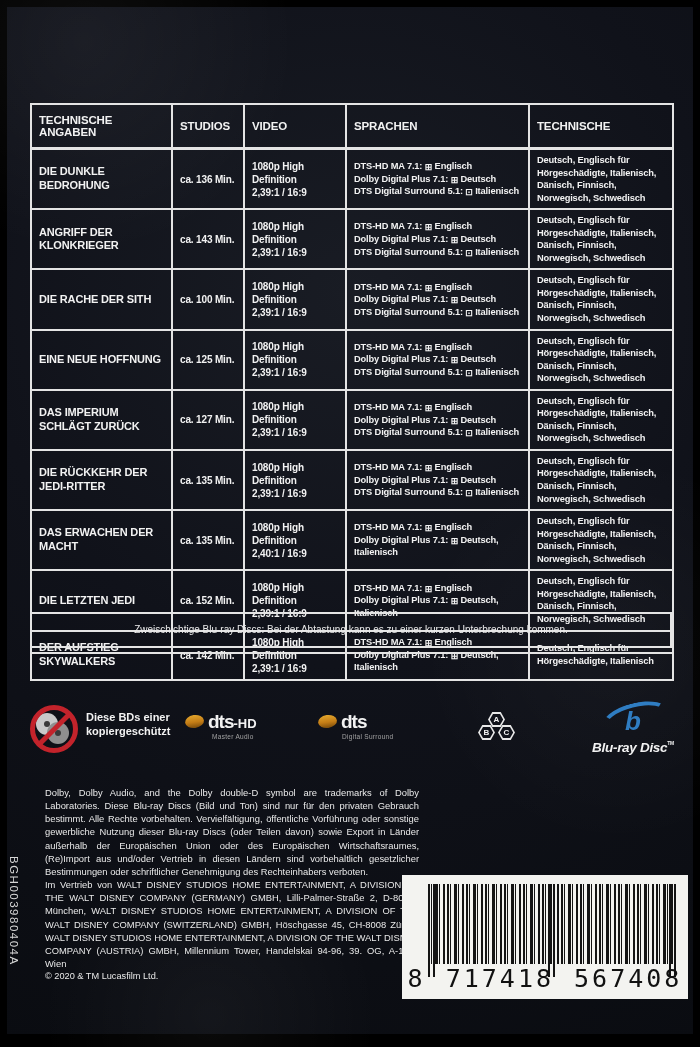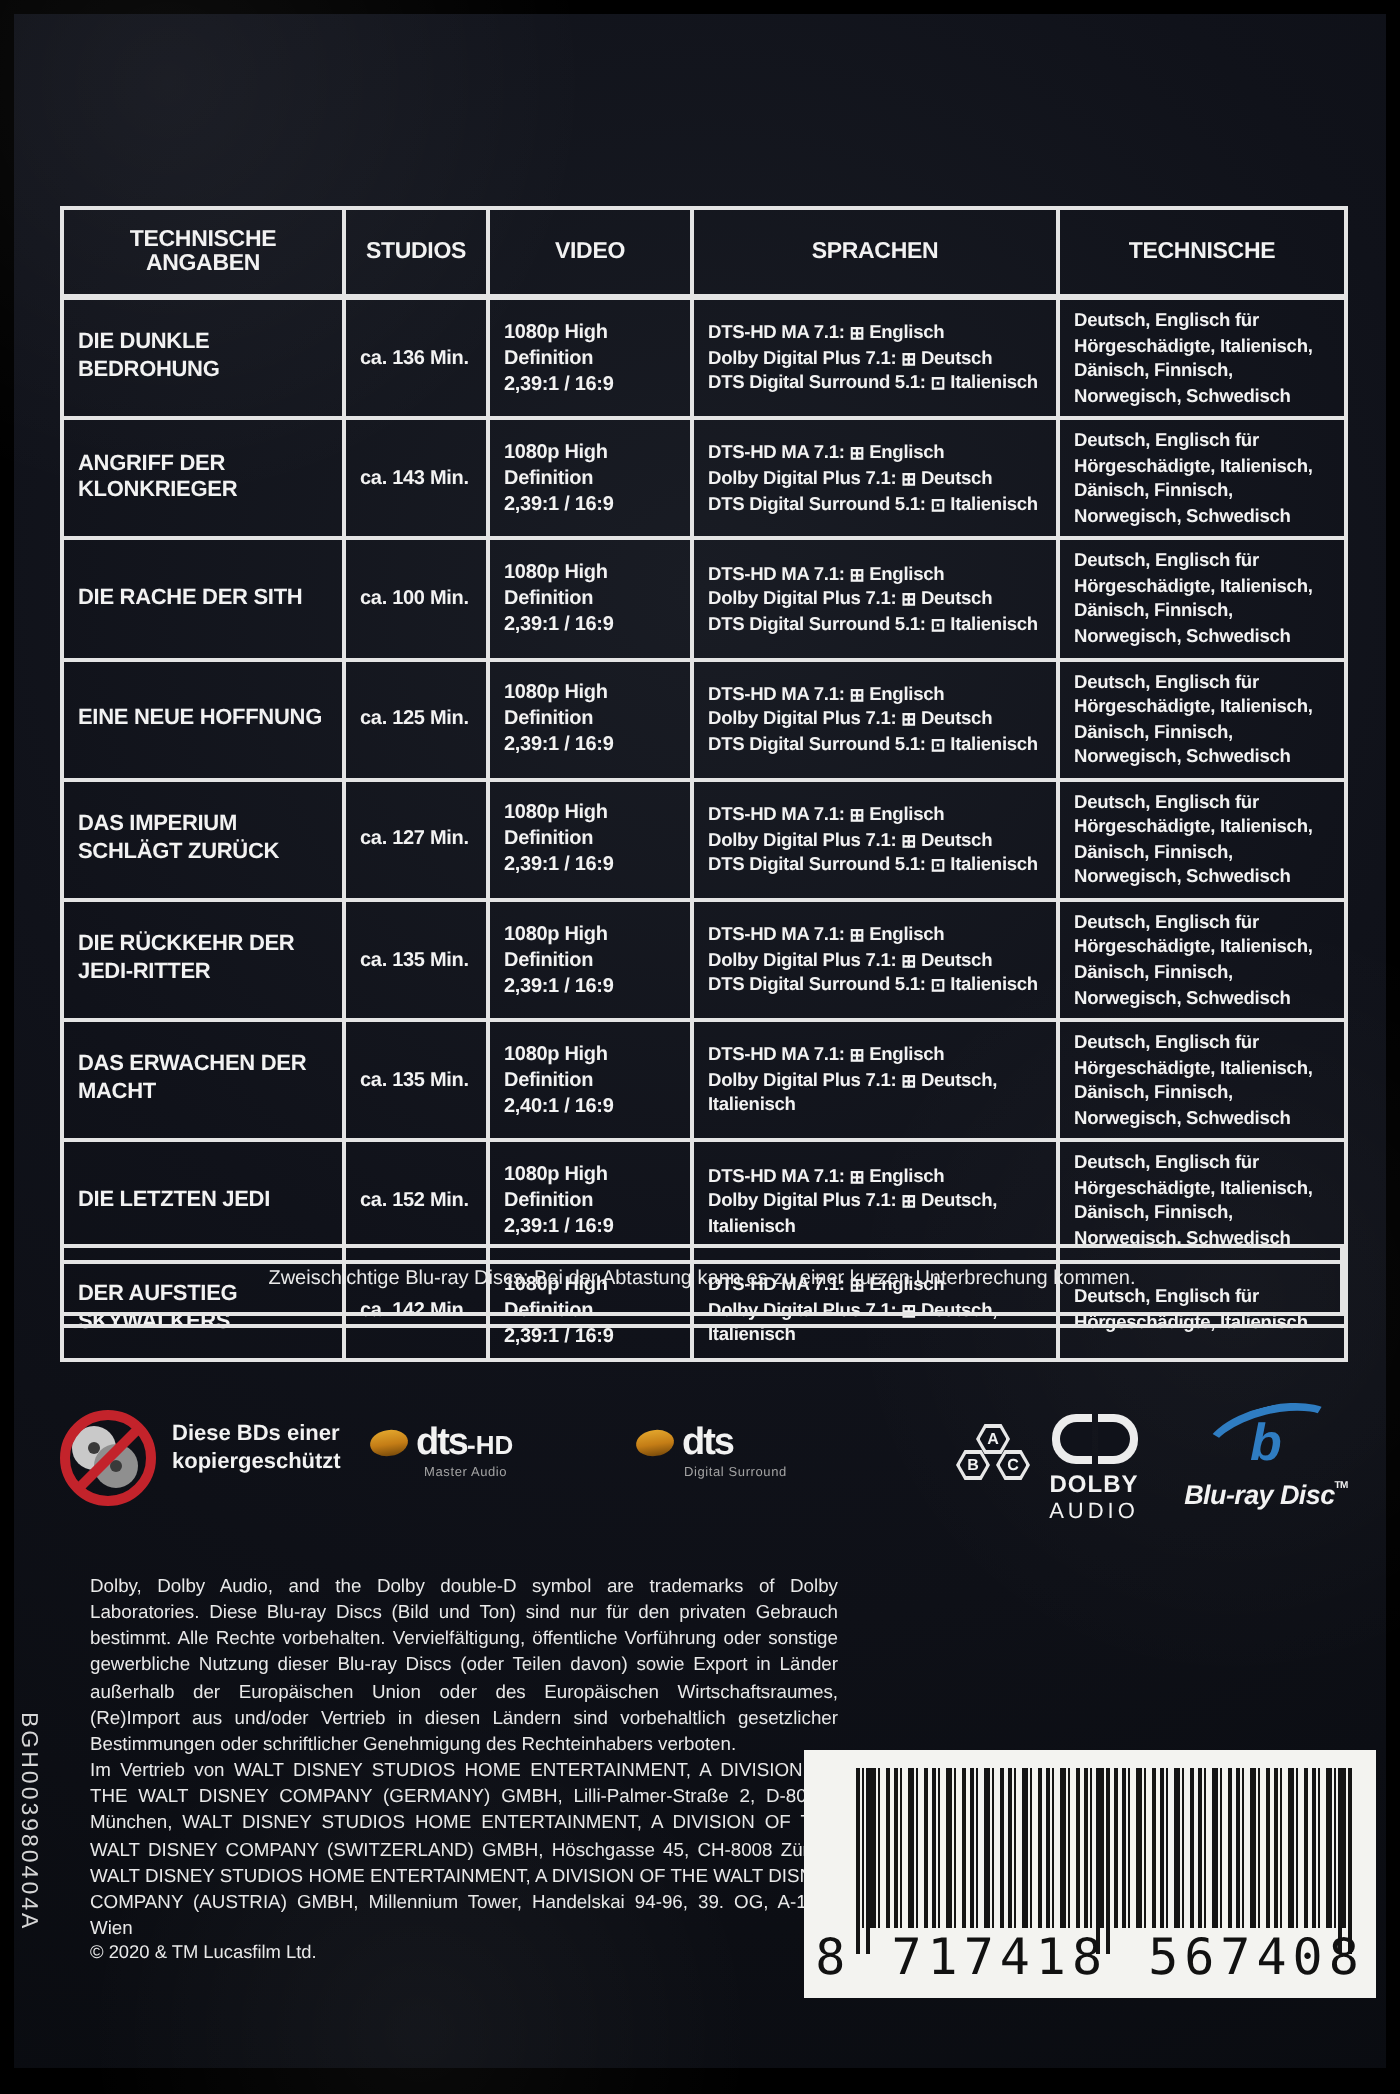--- a/index.html
+++ b/index.html
@@ -10,32 +10,32 @@
   .scuff{position:absolute;left:0;top:0;width:100%;height:100%;pointer-events:none;
          background:radial-gradient(circle at 12% 4%,rgba(255,255,255,.05),transparent 18%),
                     radial-gradient(circle at 88% 62%,rgba(255,255,255,.03),transparent 22%),
                     radial-gradient(circle at 30% 97%,rgba(255,255,255,.04),transparent 15%);}
 
   
   table.tech{position:absolute;left:30px;top:103px;width:642px;border-collapse:collapse;
              table-layout:fixed;letter-spacing:-.15px;}
   table.tech th,table.tech td{border:2px solid #e4e4e4;vertical-align:middle;
              padding:4px 7px;font-weight:bold;overflow:hidden;}
-  table.tech th{font-size:11.5px;text-align:center;height:30px;border-bottom-width:3px;padding:6px 7px;margin-top:22px;}
+  table.tech th{font-size:11.5px;text-align:left;height:30px;border-bottom-width:3px;padding:6px 7px;margin-top:22px;}
   tr.mrow{height:35px;}
   td.c-title{font-size:11px;line-height:1.25;}
   td.c-run{font-size:10px;}
   td.c-video{font-size:10px;line-height:1.3;}
   td.c-audio{font-size:9.3px;line-height:1.35;}
   td.c-subs{font-size:9.3px;line-height:1.35;}
   .spk{display:inline-block;font-size:9px;transform:translateY(.5px);}
 
   
   .note{position:absolute;left:30px;top:612px;width:642px;height:36px;box-sizing:border-box;
-        border:2px solid #e4e4e4;font-size:10px;color:#eaeaea;text-align:center;line-height:31px;margin-top:10px;}
+        border:2px solid #e4e4e4;font-size:10px;color:#eaeaea;text-align:center;line-height:31px;}
   .note::after{content:"";position:absolute;left:-2px;right:-2px;bottom:-8px;height:2px;background:#e4e4e4;}
 
   
   .copyico{position:absolute;left:30px;top:705px;width:48px;height:48px;}
   .copyico .d1,.copyico .d2{position:absolute;border-radius:50%;}
   .copyico .d1{left:6px;top:8px;width:22px;height:22px;background:#c9c9c9;}
   .copyico .d1::after,.copyico .d2::after{content:"";position:absolute;left:8px;top:8px;width:6px;height:6px;border-radius:50%;background:#3a3a3a;}
   .copyico .d2{left:17px;top:17px;width:22px;height:22px;background:#8f8f8f;}
   .copyico .ring{position:absolute;left:0;top:0;width:38px;height:38px;border:5px solid #c3232b;border-radius:50%;}
   .copyico .slash{position:absolute;left:21.5px;top:0px;width:5px;height:48px;background:#c3232b;transform:rotate(45deg);transform-origin:50% 50%;height:46px;top:1px;}
@@ -284,32 +284,20 @@
         <span class="hi"></span>
         <span class="hl">B</span>
       </div>
     <div class="hex hexC">
         <span class="ho"></span>
         <span class="hi"></span>
         <span class="hl">C</span>
       </div>
   </div>
 
-  <div class="dolby">
-    <div class="dds">
-      <span class="dd ddL">
-          <i></i>
-        </span>
-        <span class="dd ddR">
-          <i></i>
-        </span>
-    </div>
-    <div class="dolbyw">DOLBY</div>
-    <div class="audiow">AUDIO</div>
-  </div>
 
   <div class="bluray">
     <div class="bremblem">
       <span class="barc"></span>
       <span class="bletter">b</span>
     </div>
     <div class="bword"><span>Blu-ray Disc</span><span class="btm">TM</span></div>
   </div>
 
   <div class="legal">

